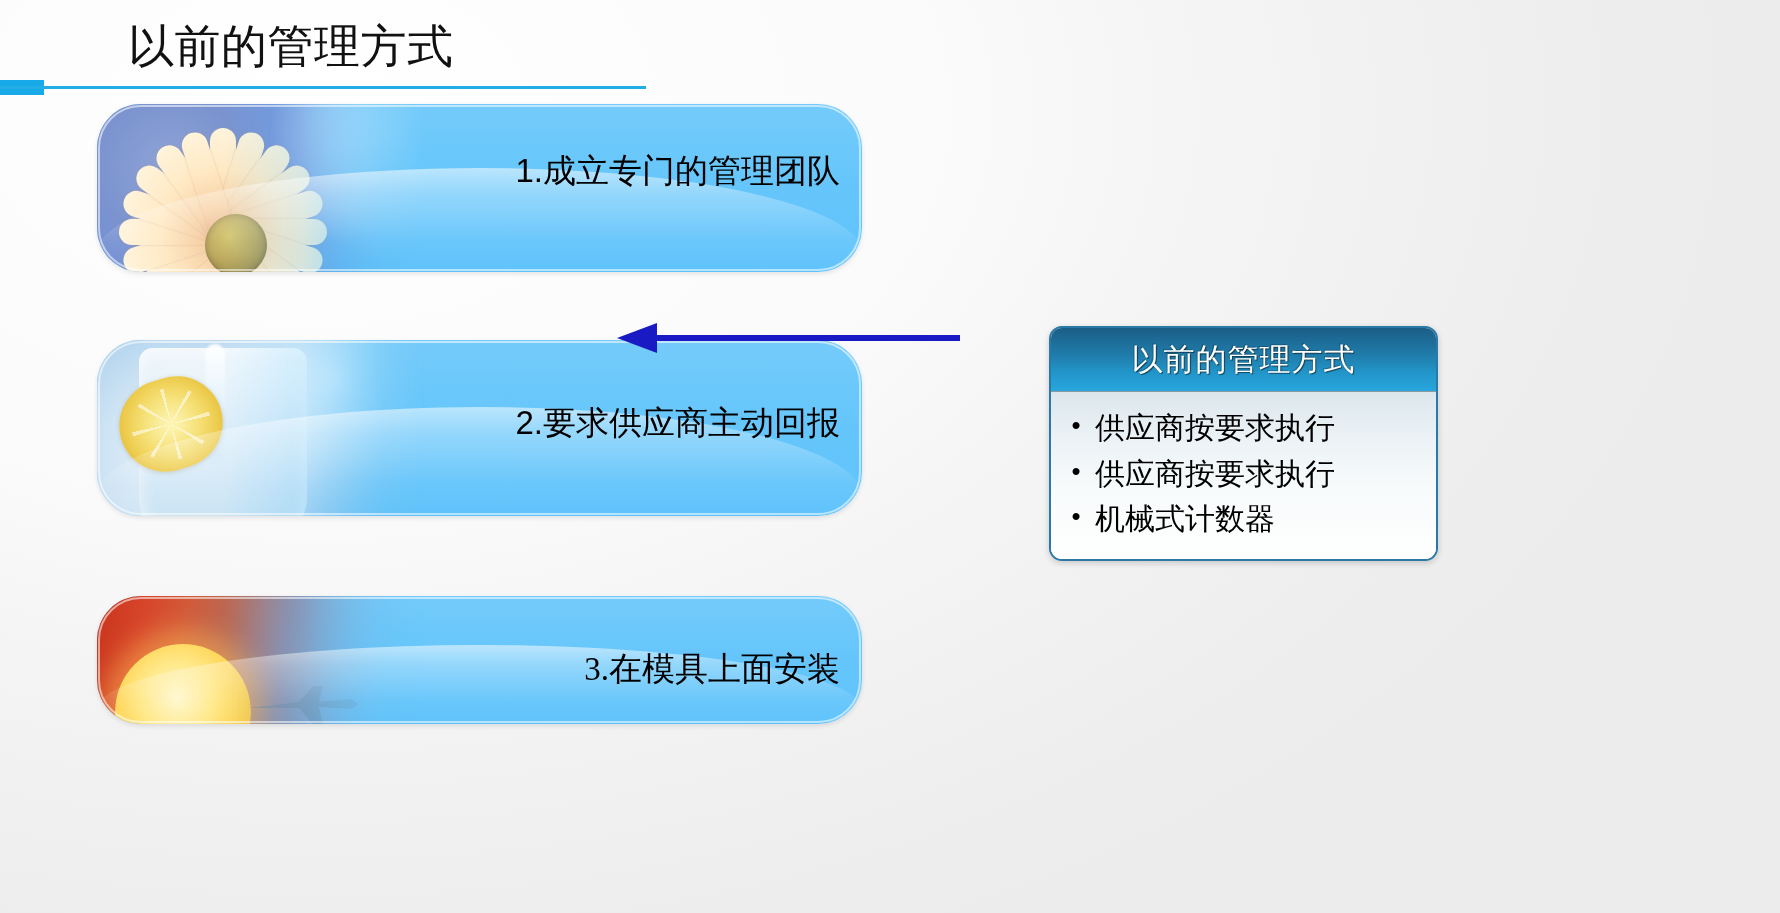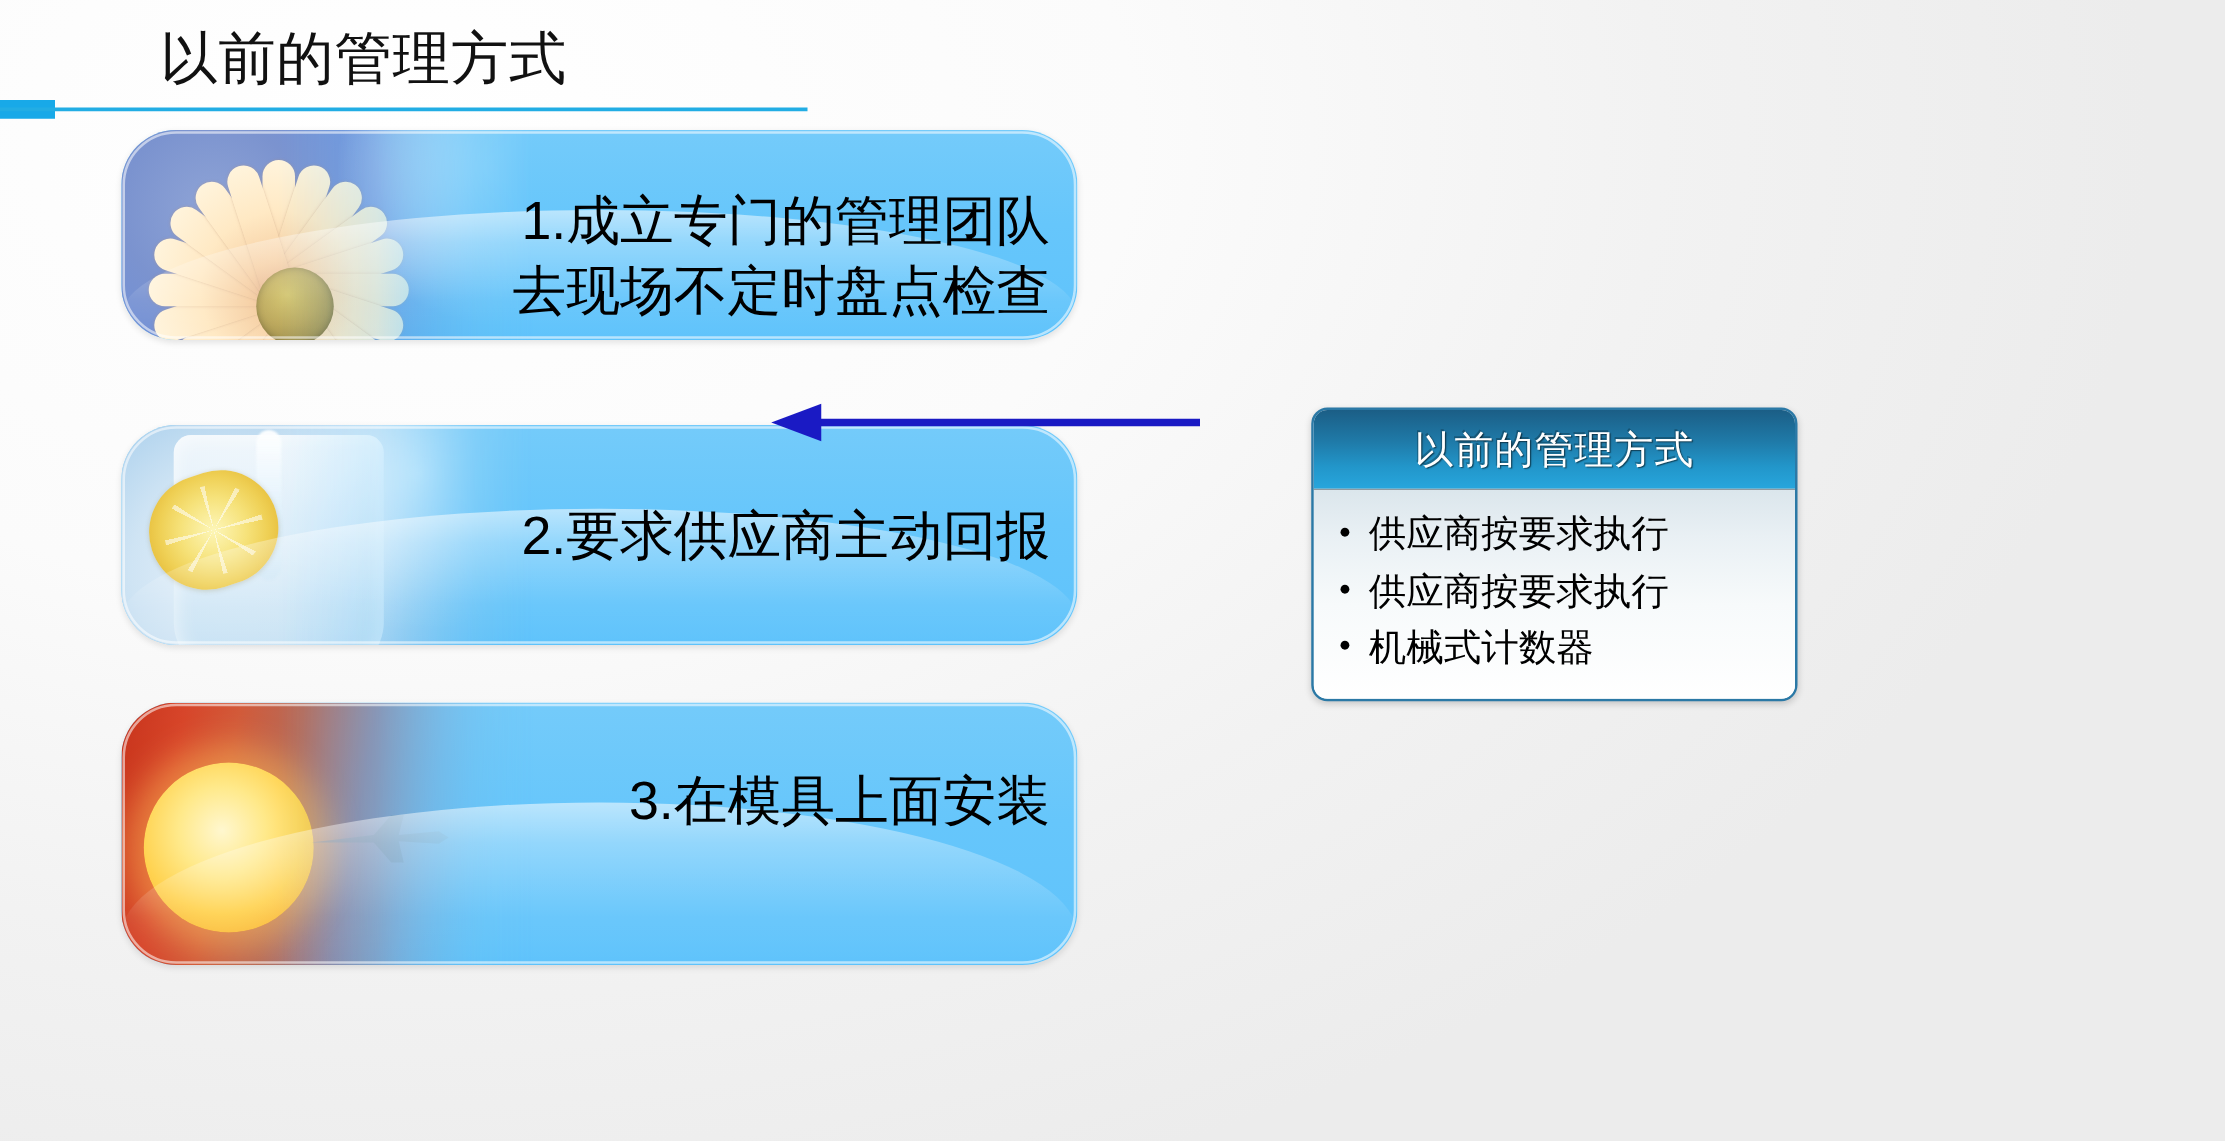--- a/index.html
+++ b/index.html
@@ -55,21 +55,21 @@
   .banner {
     position: absolute;
     left: 97px;
     width: 765px;
     border-radius: 44px;
     overflow: hidden;
     box-shadow: 0 2px 5px rgba(0,0,0,0.10);
   }
   .banner-1 { top: 104px;  height: 168px; }
   .banner-2 { top: 340px;  height: 176px; }
-  .banner-3 { top: 562px;  height: 210px; }
+  .banner-3 { top: 596px;  height: 128px; font-family: Liberation Serif, serif; }
 
   
   .banner-bg {
     position: absolute;
     inset: 0;
     background: linear-gradient(180deg, #74cbfa 0%, #66c6fb 45%, #5fc3fb 100%);
   }
   
   .banner-gloss {
     position: absolute;
@@ -201,21 +201,21 @@
     left: 150px; top: 86px;
     width: 120px; height: 46px;
     opacity: 0.62;
   }
 
   
   .banner-text {
     position: absolute;
     right: 24px;
     text-align: right;
-    font-size: 43px;
+    font-size: 33px;
     line-height: 1.30;
     color: #000000;
     white-space: pre-line;
     z-index: 4;
   }
   .banner-1 .banner-text { top: 46px;  right: 22px; }
   .banner-2 .banner-text { top: 62px;  right: 22px; }
   .banner-3 .banner-text { top: 52px;  right: 22px; }
 
   .squiggle {
@@ -320,21 +320,21 @@
           <div class="petal" style="transform:rotate(288deg)"></div>
           <div class="petal" style="transform:rotate(306deg)"></div>
           <div class="petal" style="transform:rotate(324deg)"></div>
           <div class="petal" style="transform:rotate(342deg)"></div>
           <div class="flower-core"></div>
         </div>
       </div>
     </div>
     <div class="banner-gloss"></div>
     <div class="banner-inner-rim"></div>
-    <div class="banner-text"><span>1.成立专门的管理团队</span><br><span>去现场不定时盘点检查</span></div>
+    <div class="banner-text"><span>1.成立专门的管理团队</span><br></div>
   </div>
 
   <div class="banner banner-2">
     <div class="banner-bg"></div>
     <div class="banner-pic">
       <div class="pic-lemon">
         <div class="glass"></div>
         <div class="water-stream"></div>
         <div class="lemon-slice"></div>
       </div>

